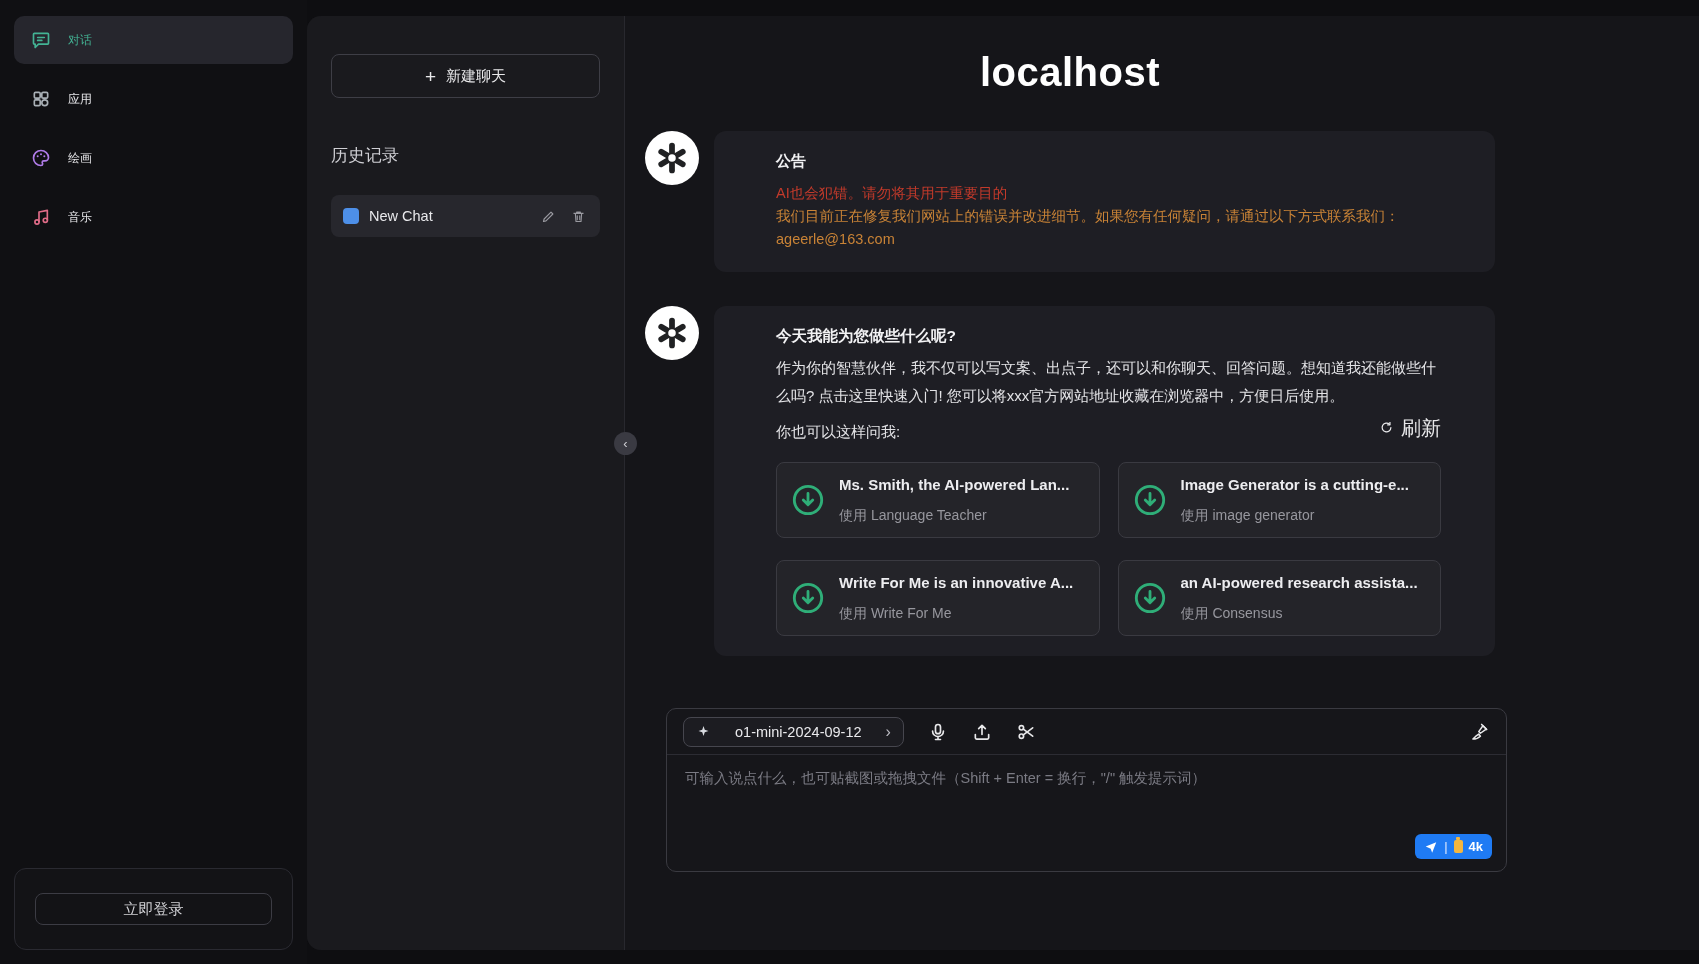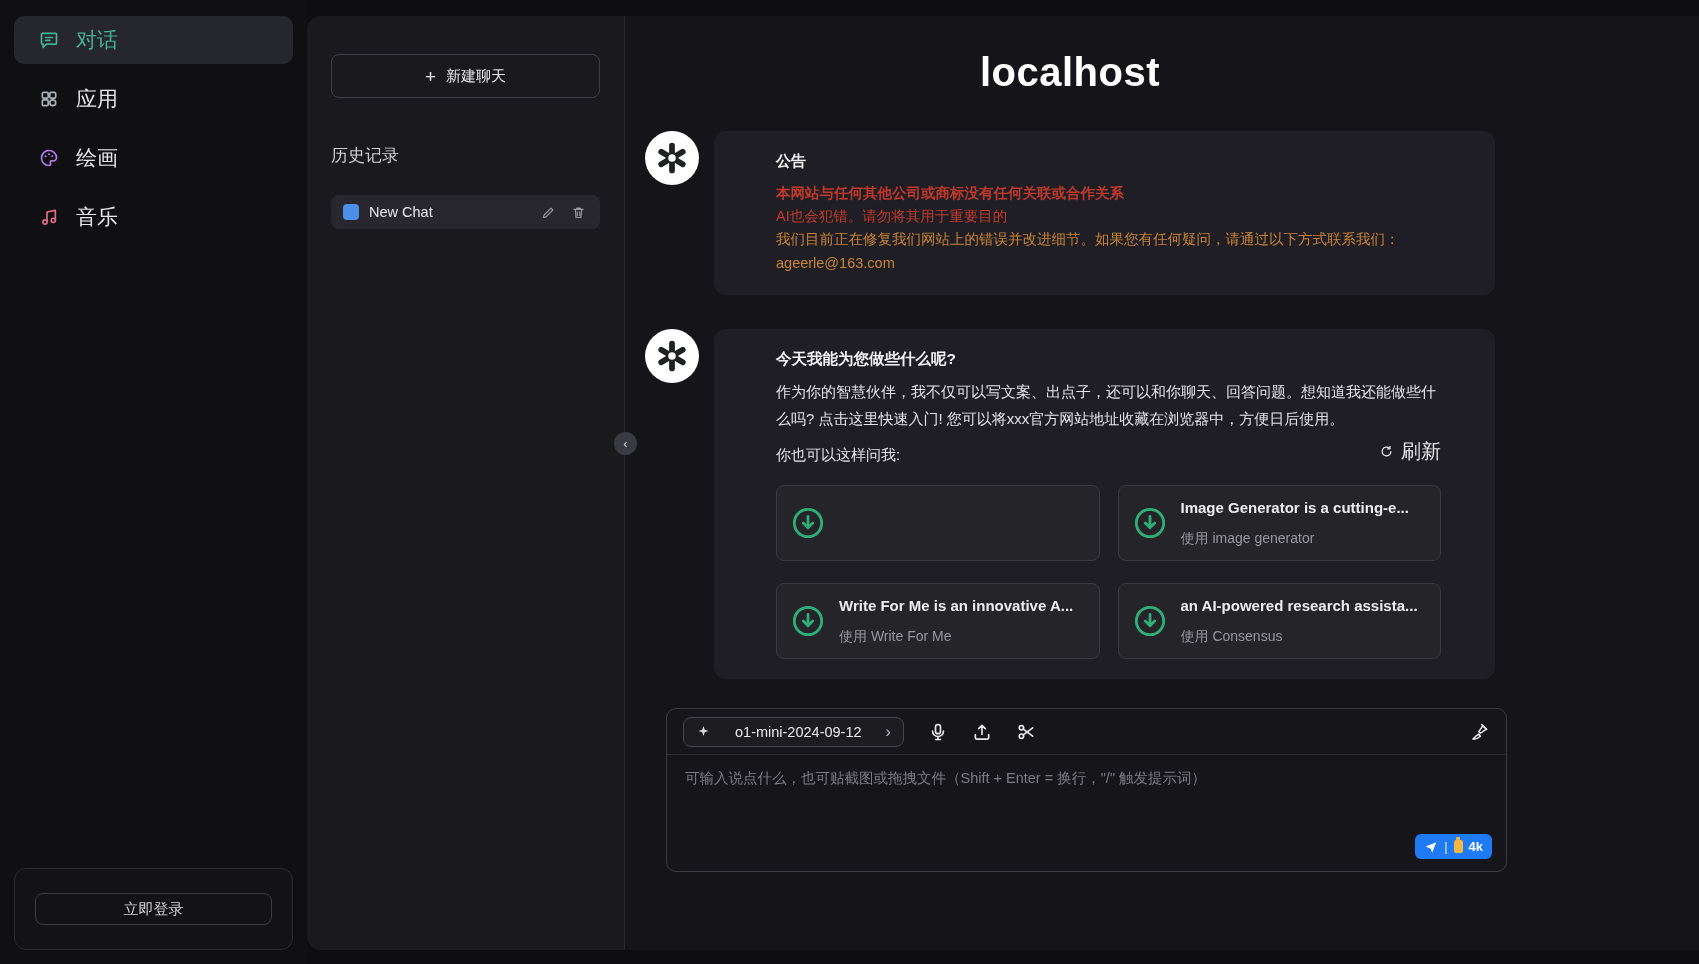--- a/index.html
+++ b/index.html
@@ -9,21 +9,21 @@
     background:#0e0e11;
     font-family:"Liberation Sans","DejaVu Sans",sans-serif;
     color:#e6e6e9;
   }
   .app { display:flex; width:100%; height:100%; }
 
   
   .sidebar { width:307px; flex:none; padding:16px 14px; position:relative; background:#101013; }
   .nav-item {
     height:48px; border-radius:10px; display:flex; align-items:center; gap:16px;
-    padding:0 24px; margin-bottom:11px; font-size:21px; color:#e7e7ea; cursor:pointer;
+    padding:0 16px; margin-bottom:11px; font-size:12px; color:#e7e7ea; cursor:pointer;
   }
   .nav-item.active { background:#26262d; color:#43b394; }
   .nav-icon { width:22px; height:22px; display:flex; align-items:center; justify-content:center; flex:none; }
   .login-panel {
     position:absolute; left:14px; right:14px; bottom:14px;
     border:1px solid #2a2a31; border-radius:12px; padding:24px 20px; background:#131316;
   }
   .login-btn {
     width:100%; height:32px; border:1px solid #3c3c44; border-radius:8px;
     background:transparent; color:#d2d2d6; font-size:15px; cursor:pointer; font-family:inherit;
@@ -41,21 +41,21 @@
     padding:38px 24px; border-radius:14px 0 0 14px;
   }
   .new-chat-btn {
     width:100%; height:44px; border:1px solid #3e3e46; background:transparent; border-radius:8px;
     color:#e8e8ea; font-size:15px; display:flex; align-items:center; justify-content:center; gap:10px;
     cursor:pointer; font-family:inherit;
   }
   .plus-glyph { font-size:19px; line-height:1; }
   .history-title { margin-top:46px; font-size:17px; color:#cfcfd4; }
   .chat-item {
-    margin-top:28px; height:34px; background:#27272d; border-radius:8px;
+    margin-top:28px; height:42px; background:#27272d; border-radius:8px;
     display:flex; align-items:center; gap:10px; padding:0 12px; cursor:pointer;
   }
   .chat-item-icon { width:16px; height:16px; border-radius:4px; background:#4d8fe8; flex:none; }
   .chat-item-title { flex:1; color:#e9e9ec; font-size:14.5px; }
   .chat-action { width:20px; display:flex; justify-content:center; cursor:pointer; }
 
   .collapse-btn {
     position:absolute; left:307px; top:416px; width:23px; height:23px; border-radius:50%;
     background:#3a3a42; color:#cfcfd4; display:flex; align-items:center; justify-content:center;
     font-size:13px; z-index:6; cursor:pointer;
@@ -232,21 +232,20 @@
                 <rect x="-3.2" y="-17" width="6.4" height="15" rx="3.2" transform="rotate(120)"></rect>
                 <rect x="-3.2" y="-17" width="6.4" height="15" rx="3.2" transform="rotate(180)"></rect>
                 <rect x="-3.2" y="-17" width="6.4" height="15" rx="3.2" transform="rotate(240)"></rect>
                 <rect x="-3.2" y="-17" width="6.4" height="15" rx="3.2" transform="rotate(300)"></rect>
                 <circle r="4.2" fill="#ffffff"></circle>
               </g>
             </svg>
           </div>
           <div class="bubble">
             <div class="ann-title">公告</div>
-            <div class="ann-line1">本网站与任何其他公司或商标没有任何关联或合作关系</div>
             <div class="ann-line2">AI也会犯错。请勿将其用于重要目的</div>
             <div class="ann-line3">我们目前正在修复我们网站上的错误并改进细节。如果您有任何疑问，请通过以下方式联系我们：</div>
             <div class="ann-email">ageerle@163.com</div>
           </div>
         </div>
 
         <div class="msg">
           <div class="avatar">
             <svg viewBox="0 0 40 40" width="36" height="36">
               <g transform="translate(20,20)" fill="#202123">
@@ -276,20 +275,24 @@
 
             <div class="sugg-grid">
 
               <div class="sugg-card">
                 <span class="sugg-icon">
                   <svg viewBox="0 0 36 36" width="34" height="34">
                       <circle cx="18" cy="18" r="14.5" fill="none" stroke="#2fae78" stroke-width="3"></circle>
                       <path d="M18 11v12m0 0l-5-5m5 5l5-5" stroke="#2fae78" stroke-width="3" fill="none" stroke-linecap="round" stroke-linejoin="round"></path>
                     </svg>
                 </span>
+                <span class="sugg-text">
+                  <div class="sugg-title">Ms. Smith, the AI-powered Lan...</div>
+                  <div class="sugg-sub">使用 Language Teacher</div>
+                </span>
               </div>
 
               <div class="sugg-card">
                 <span class="sugg-icon">
                   <svg viewBox="0 0 36 36" width="34" height="34">
                       <circle cx="18" cy="18" r="14.5" fill="none" stroke="#2fae78" stroke-width="3"></circle>
                       <path d="M18 11v12m0 0l-5-5m5 5l5-5" stroke="#2fae78" stroke-width="3" fill="none" stroke-linecap="round" stroke-linejoin="round"></path>
                     </svg>
                 </span>
                 <span class="sugg-text">

